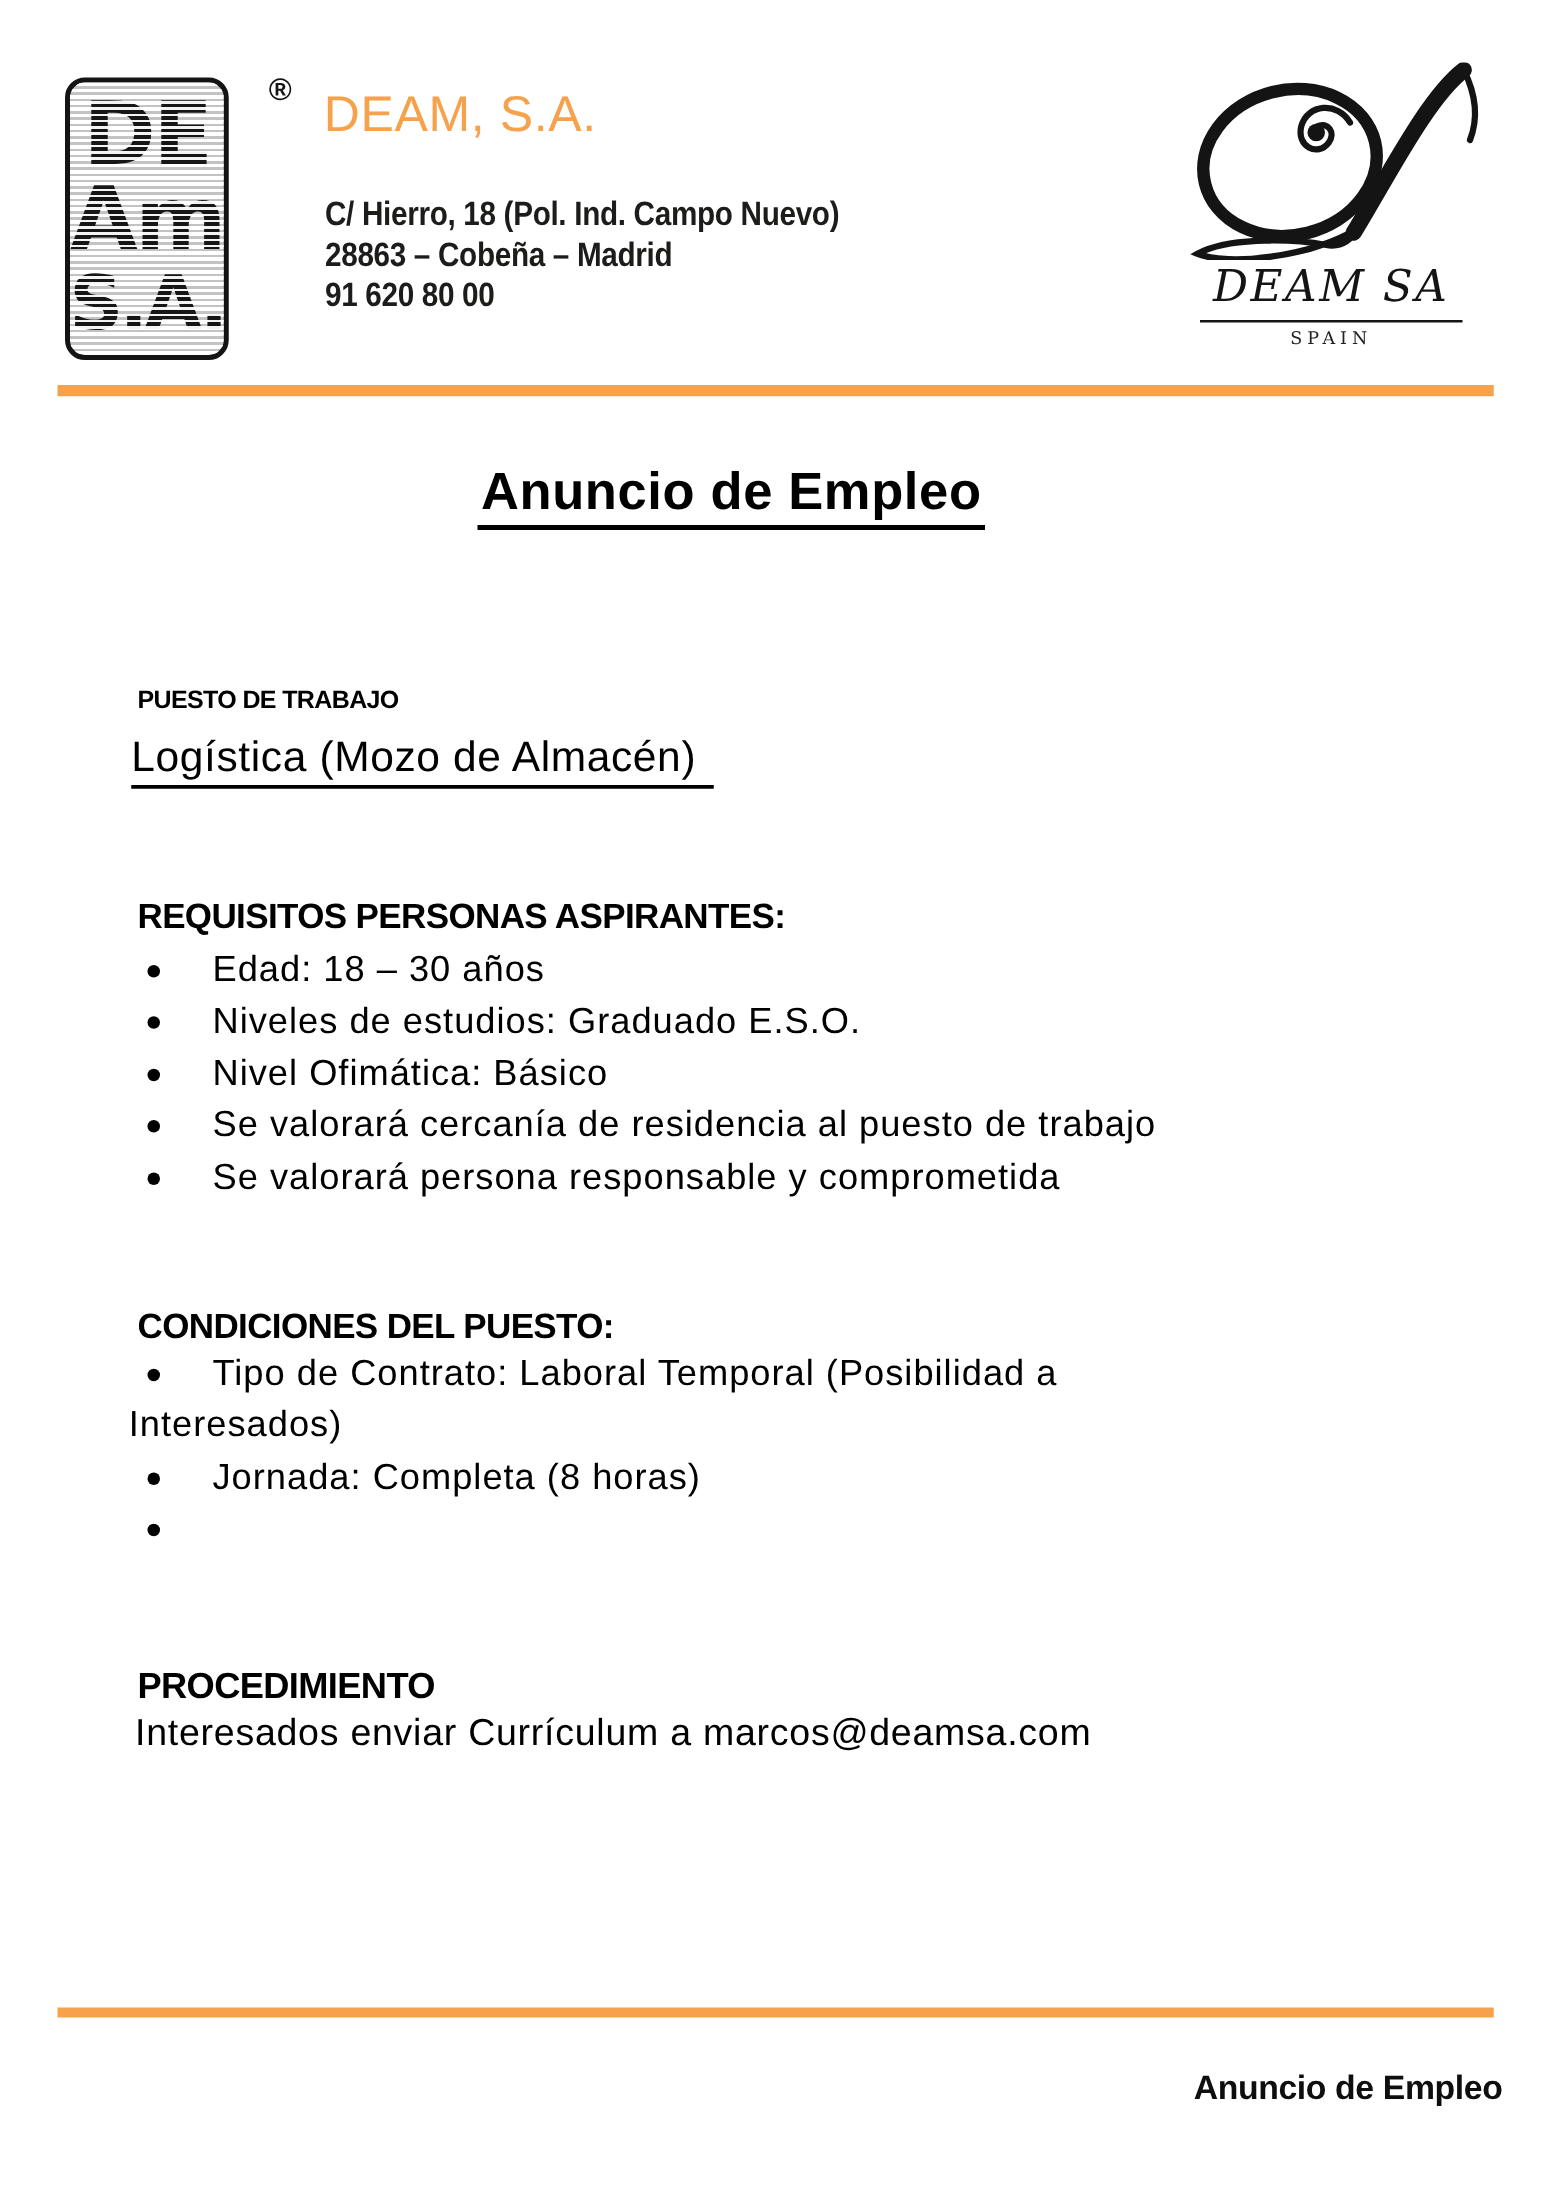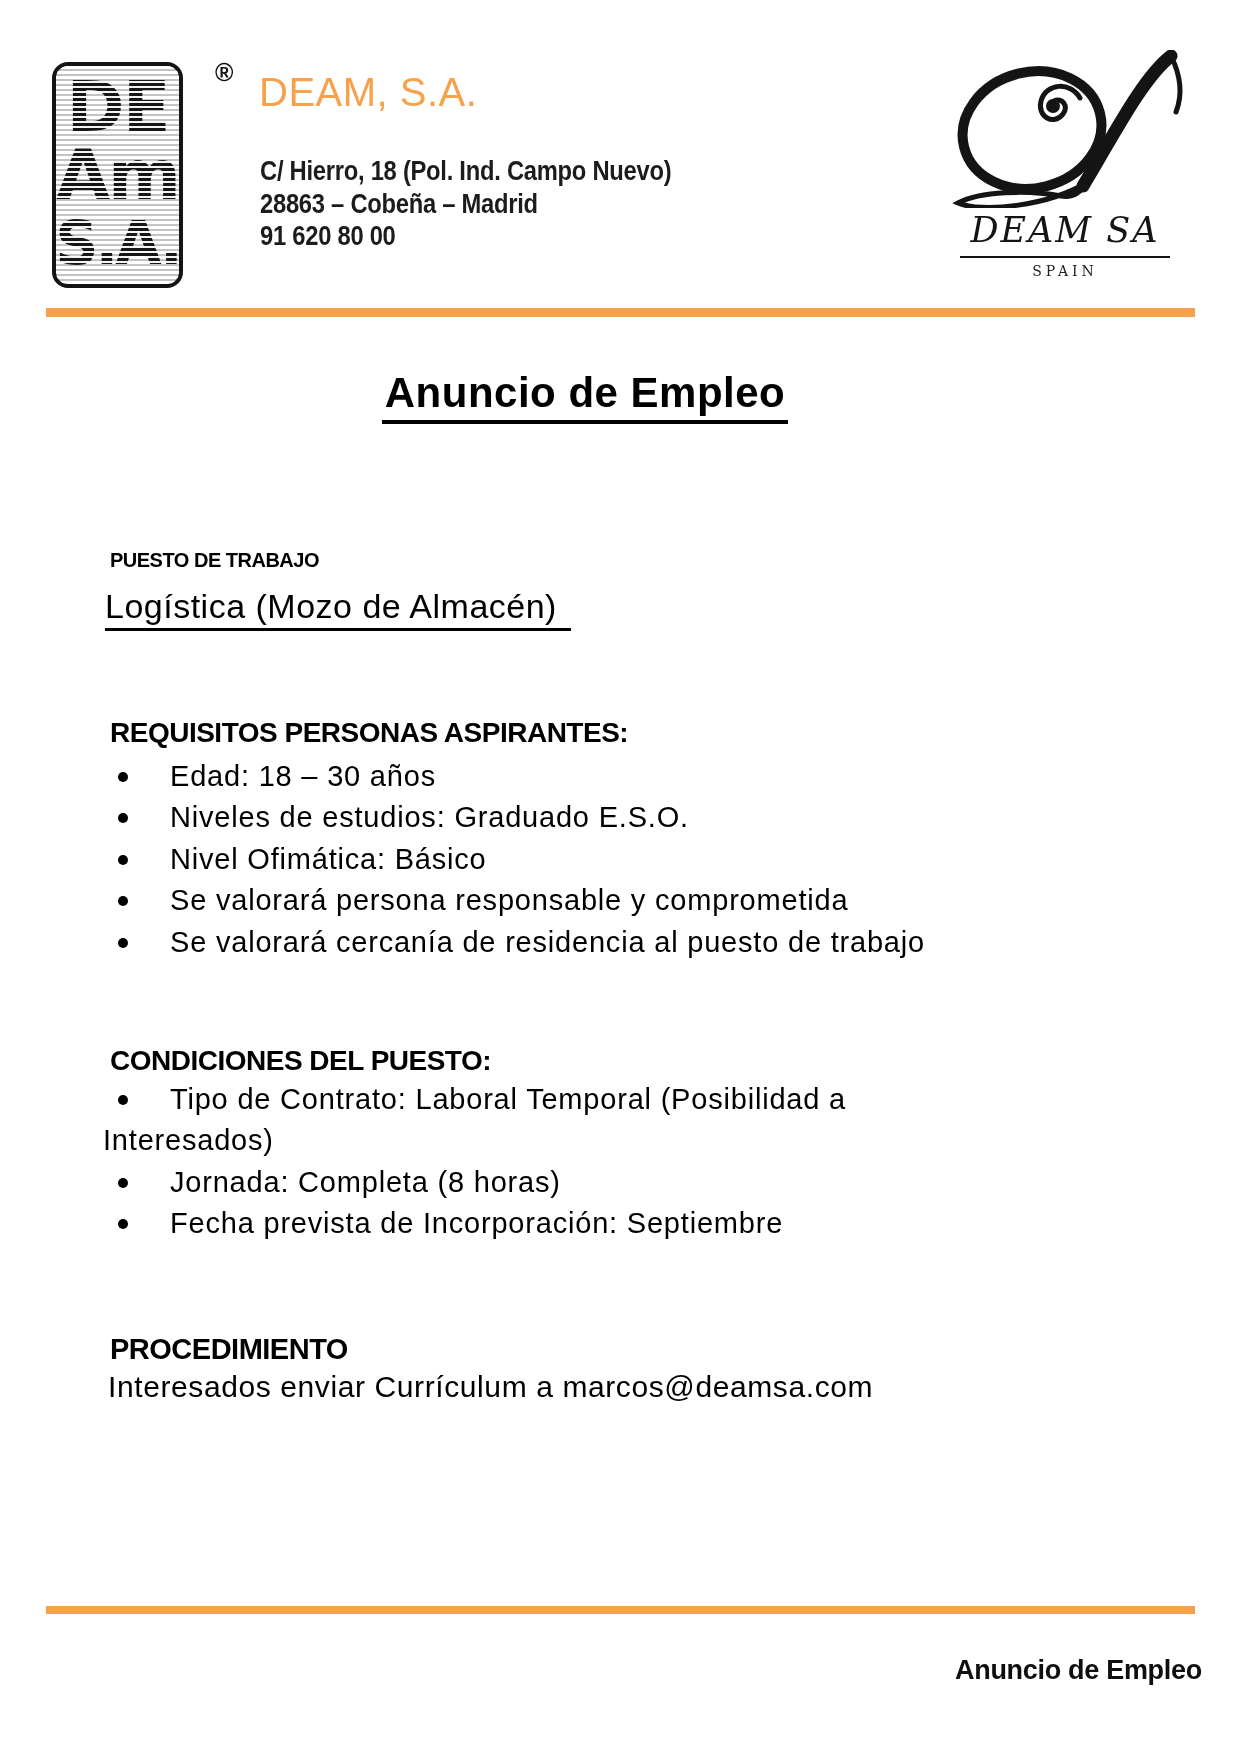--- a/index.html
+++ b/index.html
@@ -166,44 +166,43 @@
     <div class="b-line">
       <span class="dot"></span>
       <span>Niveles de estudios: Graduado E.S.O.</span>
     </div>
     <div class="b-line">
       <span class="dot"></span>
       <span>Nivel Ofimática: Básico</span>
     </div>
     <div class="b-line">
       <span class="dot"></span>
+      <span>Se valorará cercanía de residencia al puesto de trabajo</span>
+    </div>
+    <div class="b-line">
+      <span class="dot"></span>
       <span>Se valorará persona responsable y comprometida</span>
-    </div>
-    <div class="b-line">
-      <span class="dot"></span>
-      <span>Se valorará cercanía de residencia al puesto de trabajo</span>
     </div>
   </div>
 
   <div class="sec-heading h-cond">CONDICIONES DEL PUESTO:</div>
   <div class="bullet-list list-cond">
     <div class="b-line">
       <span class="dot"></span>
       <span>Tipo de Contrato: Laboral Temporal (Posibilidad a</span>
     </div>
     <div class="b-line outdent">
       <span>Interesados)</span>
     </div>
     <div class="b-line">
       <span class="dot"></span>
       <span>Jornada: Completa (8 horas)</span>
     </div>
     <div class="b-line">
       <span class="dot"></span>
-      <span>Fecha prevista de Incorporación: Septiembre</span>
     </div>
   </div>
 
   <div class="sec-heading h-proc">PROCEDIMIENTO</div>
   <div class="proc-body">Interesados enviar Currículum a marcos@deamsa.com</div>
 
   <div class="rule rule-bottom"></div>
   <div class="footer-label">Anuncio de Empleo</div>
 
 </div>

